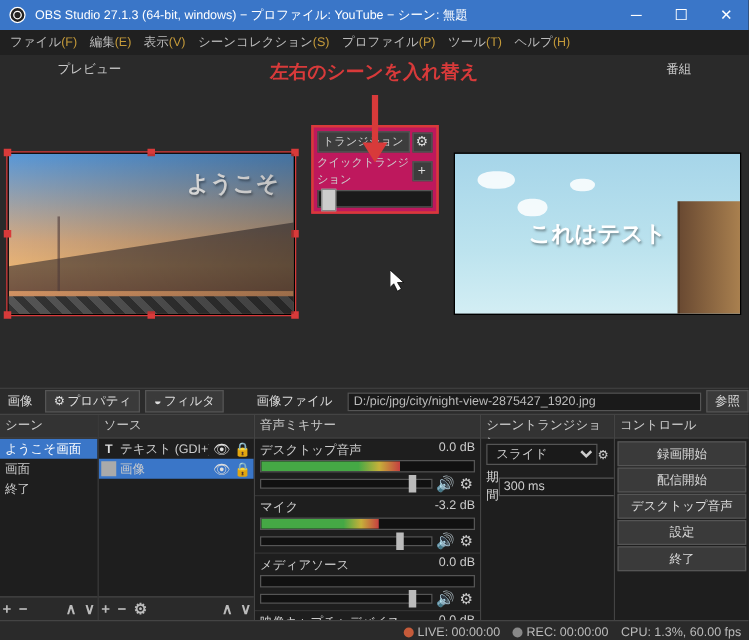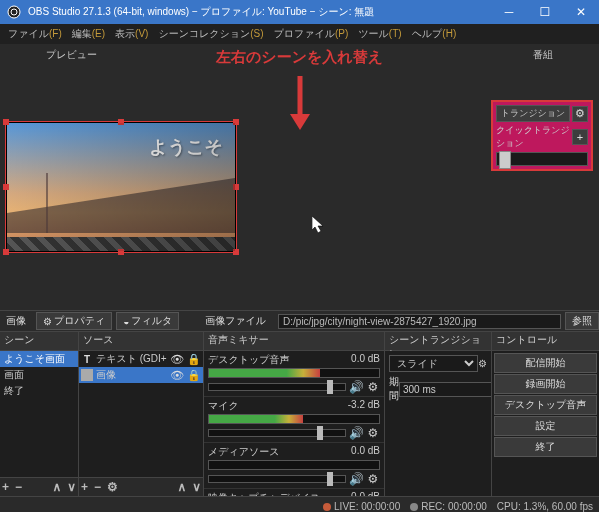--- a/index.html
+++ b/index.html
@@ -144,20 +144,27 @@
     </div>
     <div class="trans-row">
       <div style="flex:1;color:#ccc;font-size:9px">クイックトランジション</div>
       <div class="plus">+</div>
     </div>
     <div class="trans-slider">
         <div class="knob"></div>
       </div>
   </div>
 
+  <div class="thumb right">
+    <div class="cloud" style="top:14px;left:18px"></div>
+    <div class="cloud" style="top:36px;left:50px;width:24px"></div>
+    <div class="cloud" style="top:20px;left:92px;width:20px;height:10px"></div>
+    <div class="door"></div>
+    <span class="label">これはテスト</span>
+  </div>
 
   <div class="cursor-arrow">
     <svg width="14" height="18">
         <path d="M0,0 L0,14 L3,11 L6,17 L9,15 L6,10 L11,10 Z" fill="#fff" stroke="#000" stroke-width="0.6"></path>
       </svg>
   </div>
 </div>
 
 <div class="srcinfo">
   <span class="lbl">画像</span>
@@ -290,22 +297,22 @@
         <span>期間</span>
         <input type="text" value="300 ms" style="">
 
       </div>
     </div>
   </div>
 
   <div class="dock ctrl">
     <div class="dock-header">コントロール</div>
     <div class="dock-body ctrl-body">
+      <div class="ctrl-btn">録画開始</div>
       <div class="ctrl-btn">配信開始</div>
-      <div class="ctrl-btn">録画開始</div>
       <div class="ctrl-btn">デスクトップ音声</div>
       <div class="ctrl-btn">設定</div>
       <div class="ctrl-btn">終了</div>
     </div>
   </div>
 
 </div>
 
 <div class="statusbar">
   <span><span class="dot"></span><span>LIVE: 00:00:00</span></span>

